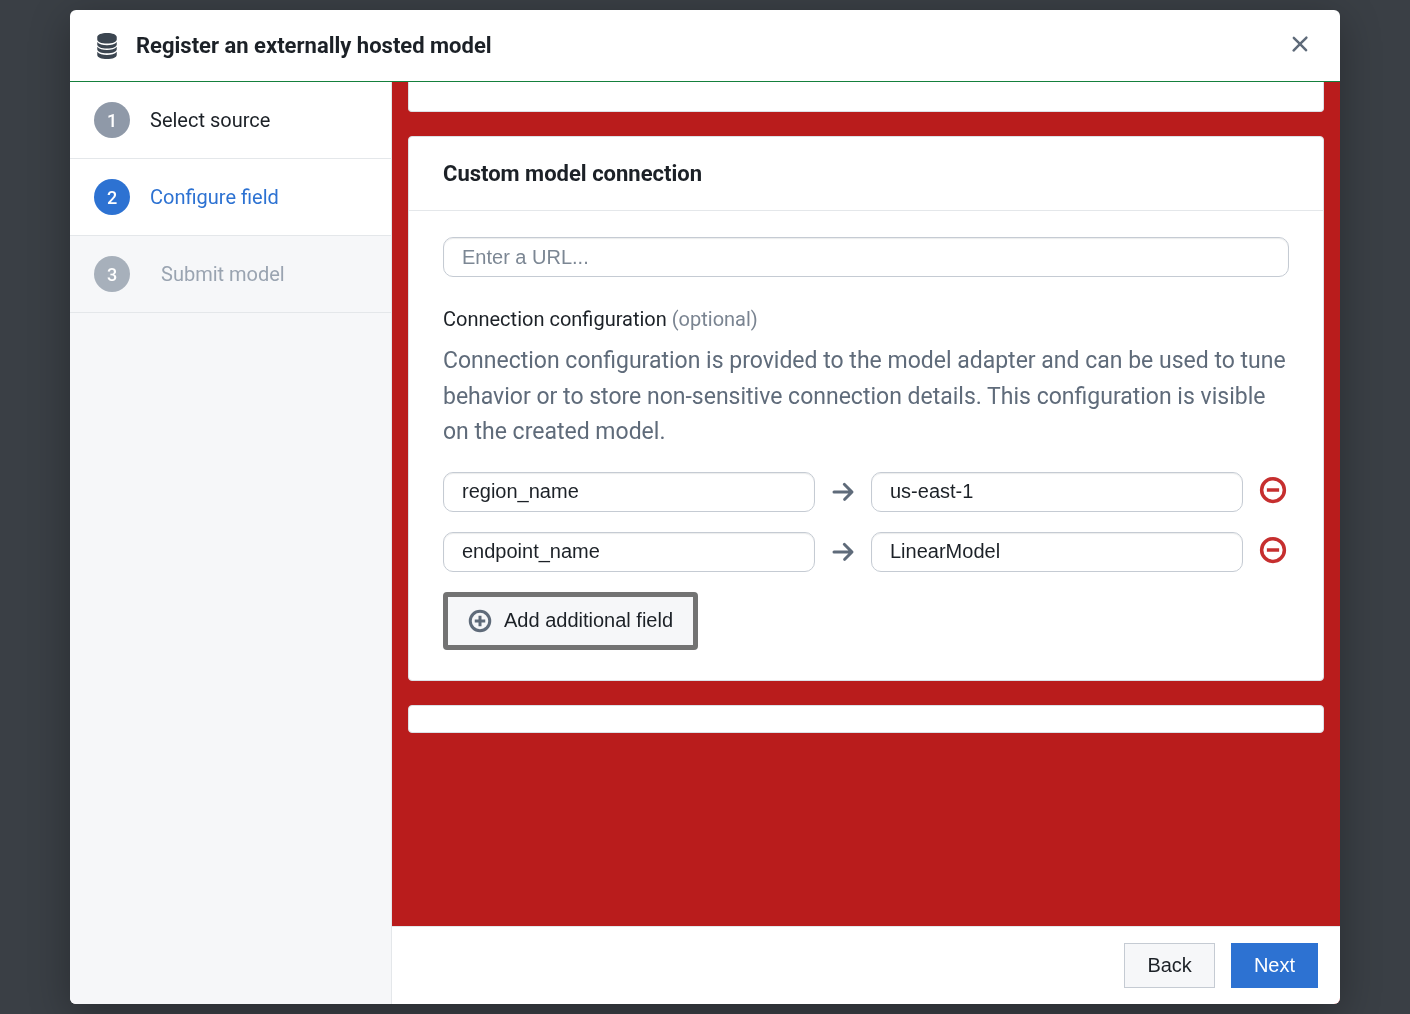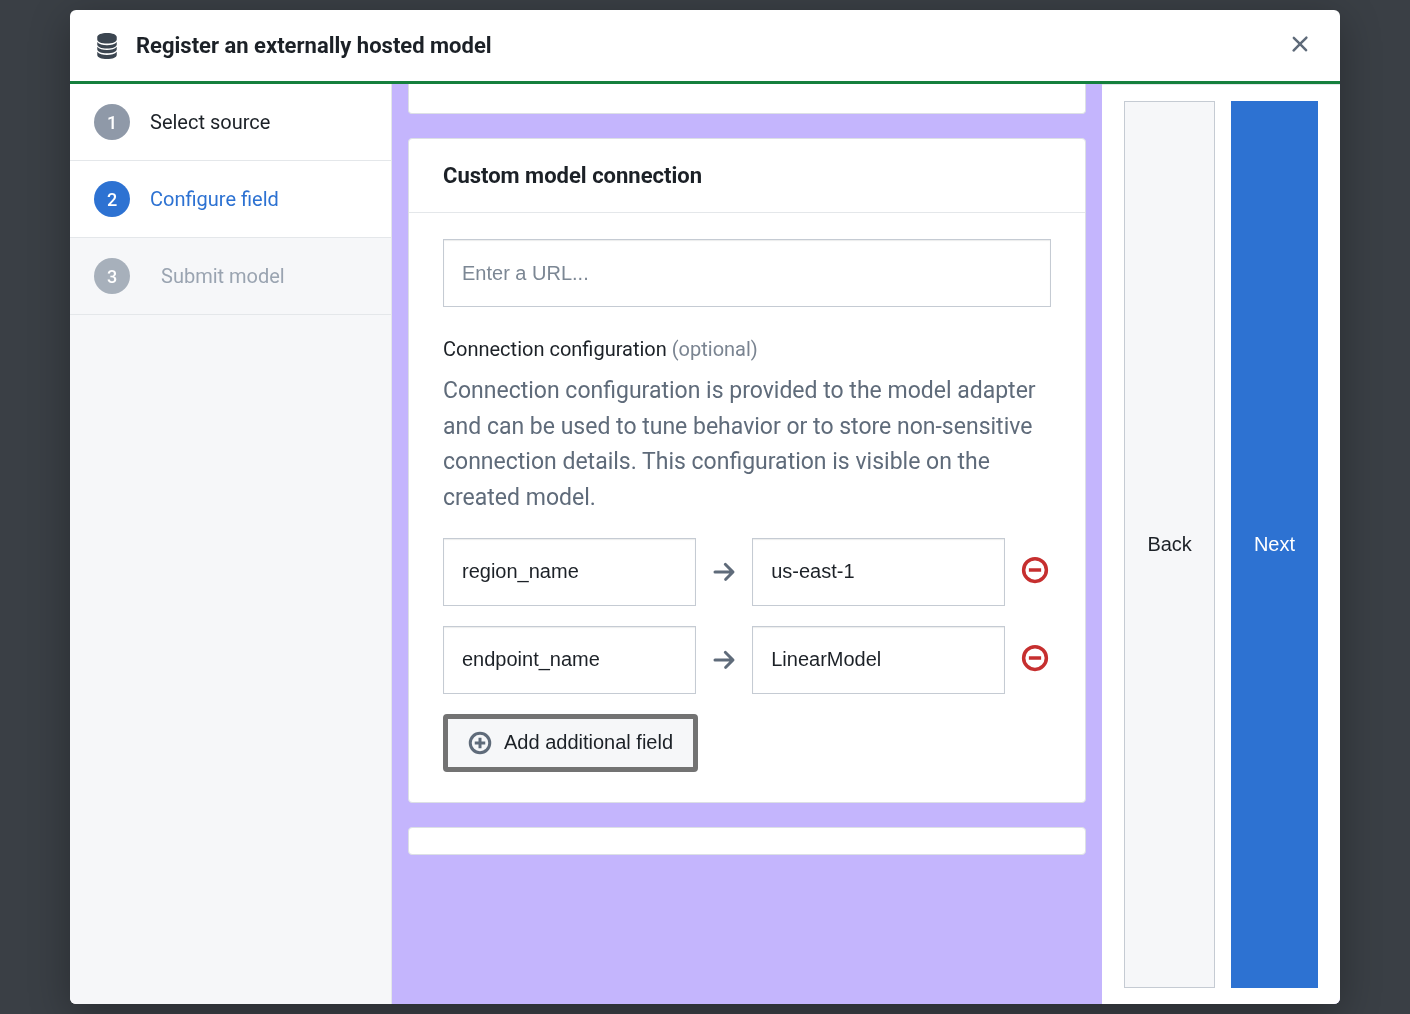--- a/index.html
+++ b/index.html
@@ -19,21 +19,21 @@
     max-width: 100%;
     display: flex;
     flex-direction: column;
     overflow: hidden;
     box-shadow: 0 10px 40px rgba(0,0,0,0.3);
   }
   .dialog-header {
     display: flex;
     align-items: center;
     padding: 18px 24px;
-    border-bottom: 3px solid #15803d;
+    border-bottom: 1px solid #15803d;
   }
   .db-icon { color: #3b4550; margin-right: 16px; display:flex; }
   .dialog-title {
     font-size: 22px;
     font-weight: 700;
     color: #1c2127;
     flex: 1;
   }
   .close-btn { color: #5f6b7a; cursor: pointer; padding: 6px; background:none; border:none; display:flex;}
   .dialog-body {
@@ -66,22 +66,22 @@
   }
   .step.active .step-badge { background: #2d72d2; }
   .step-label { color: #1c2127; }
   .step.active .step-label { color: #2d72d2; }
   .step.disabled .step-label { color: #9aa4b1; margin-left: 11px; }
   .step.disabled .step-badge { background: #a7b0bb; }
   .sidebar-fill { flex:1; }
   .content {
     flex: 1;
     display: flex;
-    flex-direction: row;
-    background: #c4b5fd;
+    flex-direction: column;
+    background: #b91c1c;
     min-height: 0;
   }
   .scroll-area {
     flex: 1;
     overflow-y: auto;
     padding: 0 16px 16px 16px;
   }
   .panel-top {
     background: #fff;
     border: 1px solid #dce0e5;
@@ -108,23 +108,23 @@
   }
   .panel-body { padding: 26px 34px 30px; }
   .field-label {
     font-size: 20px;
     color: #1c2127;
     margin-bottom: 12px;
   }
   .optional { color: #7a8491; }
   .text-input {
     width: 100%;
-    height: 68px;
+    height: 40px;
     border: 1px solid #c5cbd3;
-    border-radius: 0;
+    border-radius: 10px;
     padding: 0 18px;
     font-size: 20px;
     color: #1c2127;
     background: #fff;
     box-shadow: inset 0 1px 1px rgba(17,20,24,0.08);
   }
   .text-input::placeholder { color: #7c8794; }
   .section-gap { height: 30px; }
   .help-text {
     font-size: 23px;

